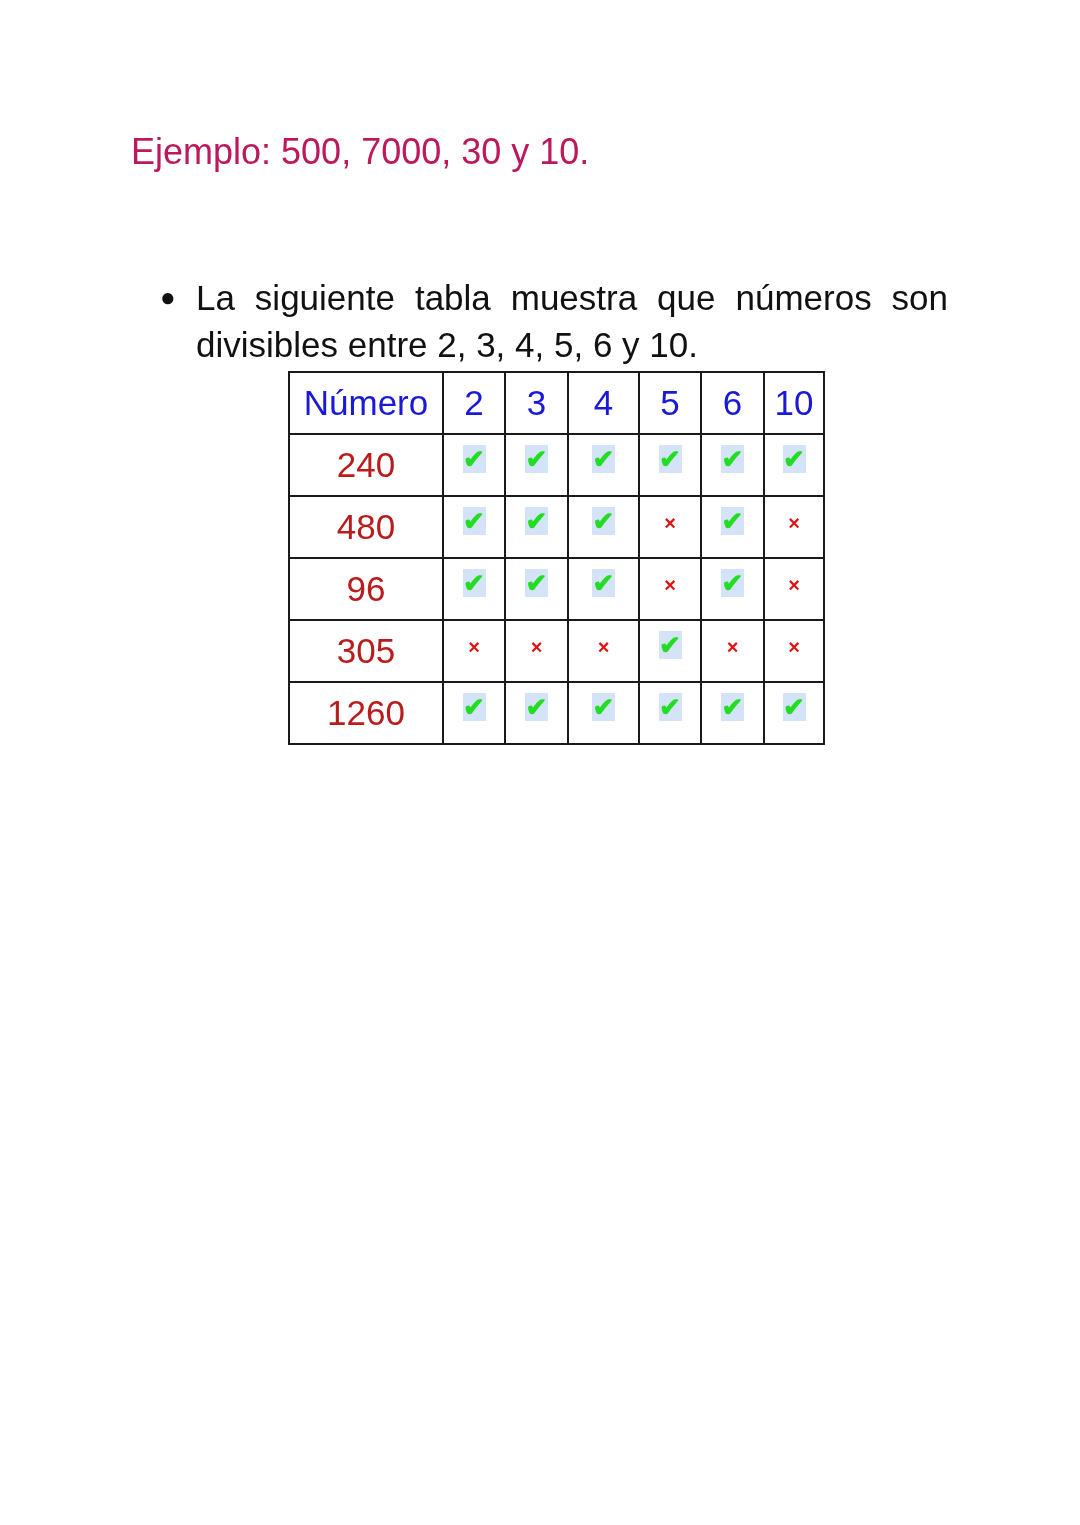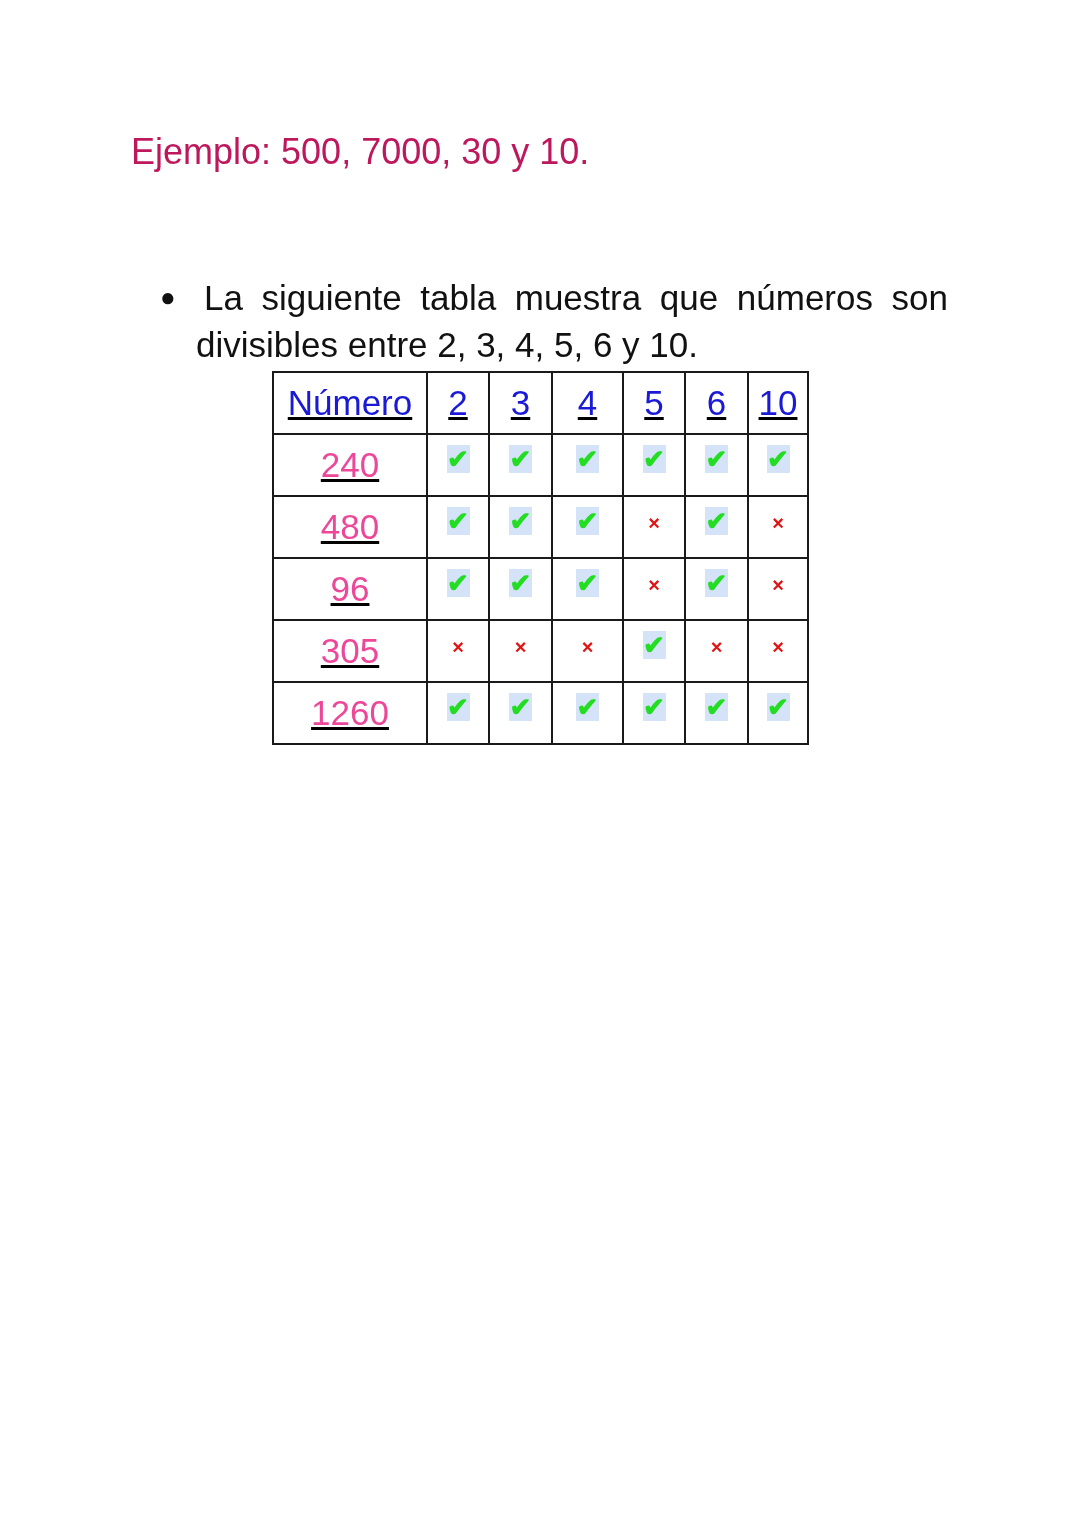--- a/index.html
+++ b/index.html
@@ -43,46 +43,44 @@
   }
   .bullet-text {
     flex: 1;
     text-align: justify;
     text-align-last: left;
   }
   .bullet-text .l1 {
     display: block;
     text-align: justify;
     text-align-last: justify;
-    margin-left: 8px;
   }
   .bullet-text .l2 {
     display: block;
   }
   table.div-table {
     position: absolute;
-    left: 272px;
+    left: 288px;
     top: 371px;
     border-collapse: collapse;
-    text-decoration: underline;
   }
   table.div-table td, table.div-table th {
     border: 2px solid #1a1a1a;
     padding: 0;
     text-align: center;
     vertical-align: middle;
     height: 60px;
     font-weight: normal;
   }
   th.h {
     color: #1a1ad6;
     font-size: 35px;
   }
   td.num {
-    color: #ec4899;
+    color: #b91c1c;
     font-size: 35px;
   }
   .c-num { width: 152px; }
   .c2 { width: 60px; }
   .c3 { width: 61px; }
   .c4 { width: 69px; }
   .c5 { width: 60px; }
   .c6 { width: 61px; }
   .c10 { width: 58px; }
   .check {

